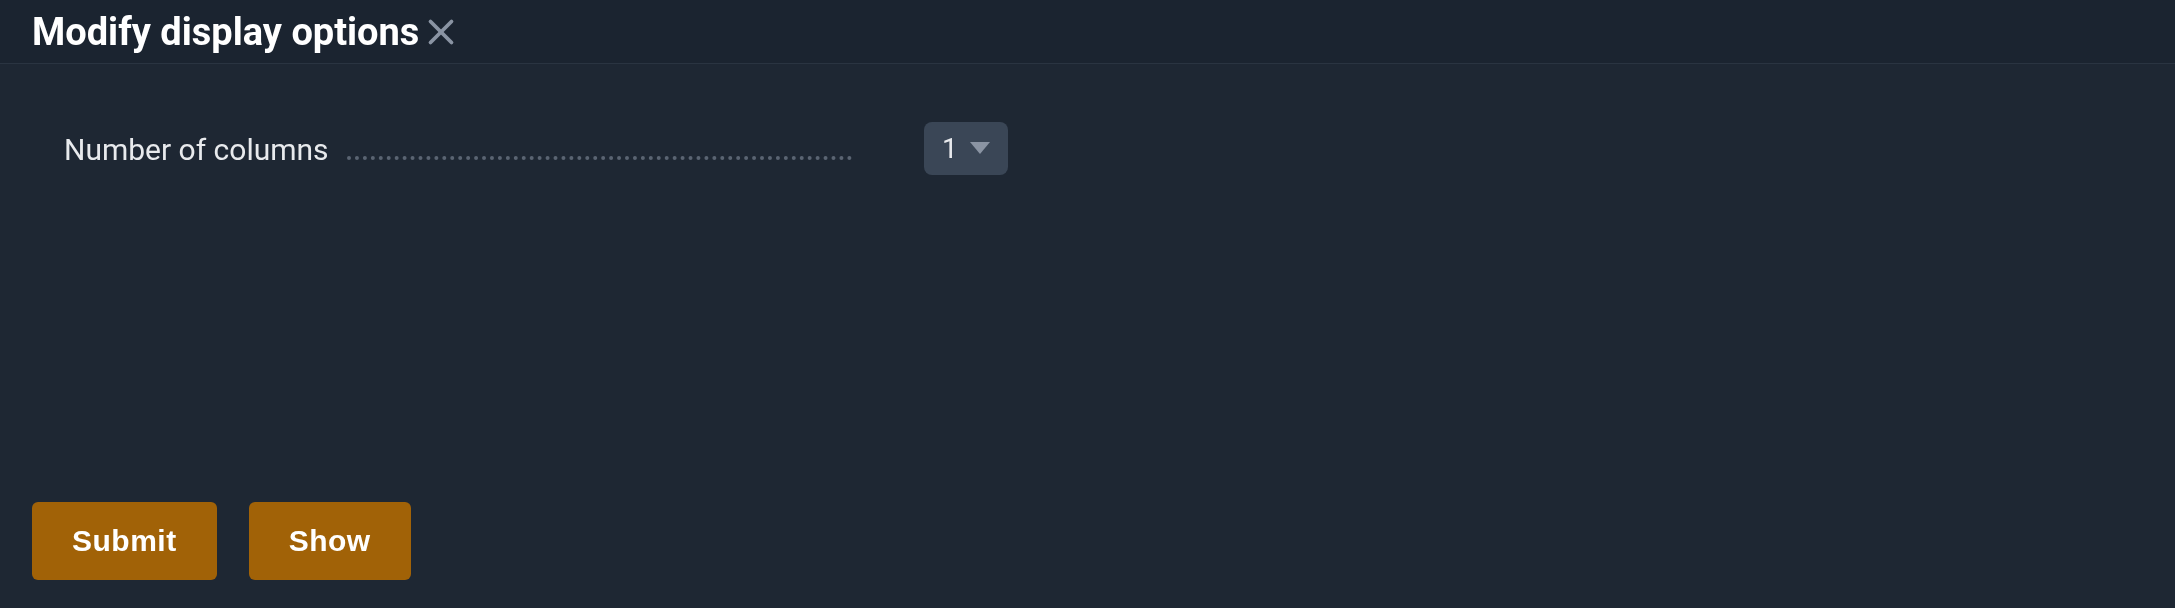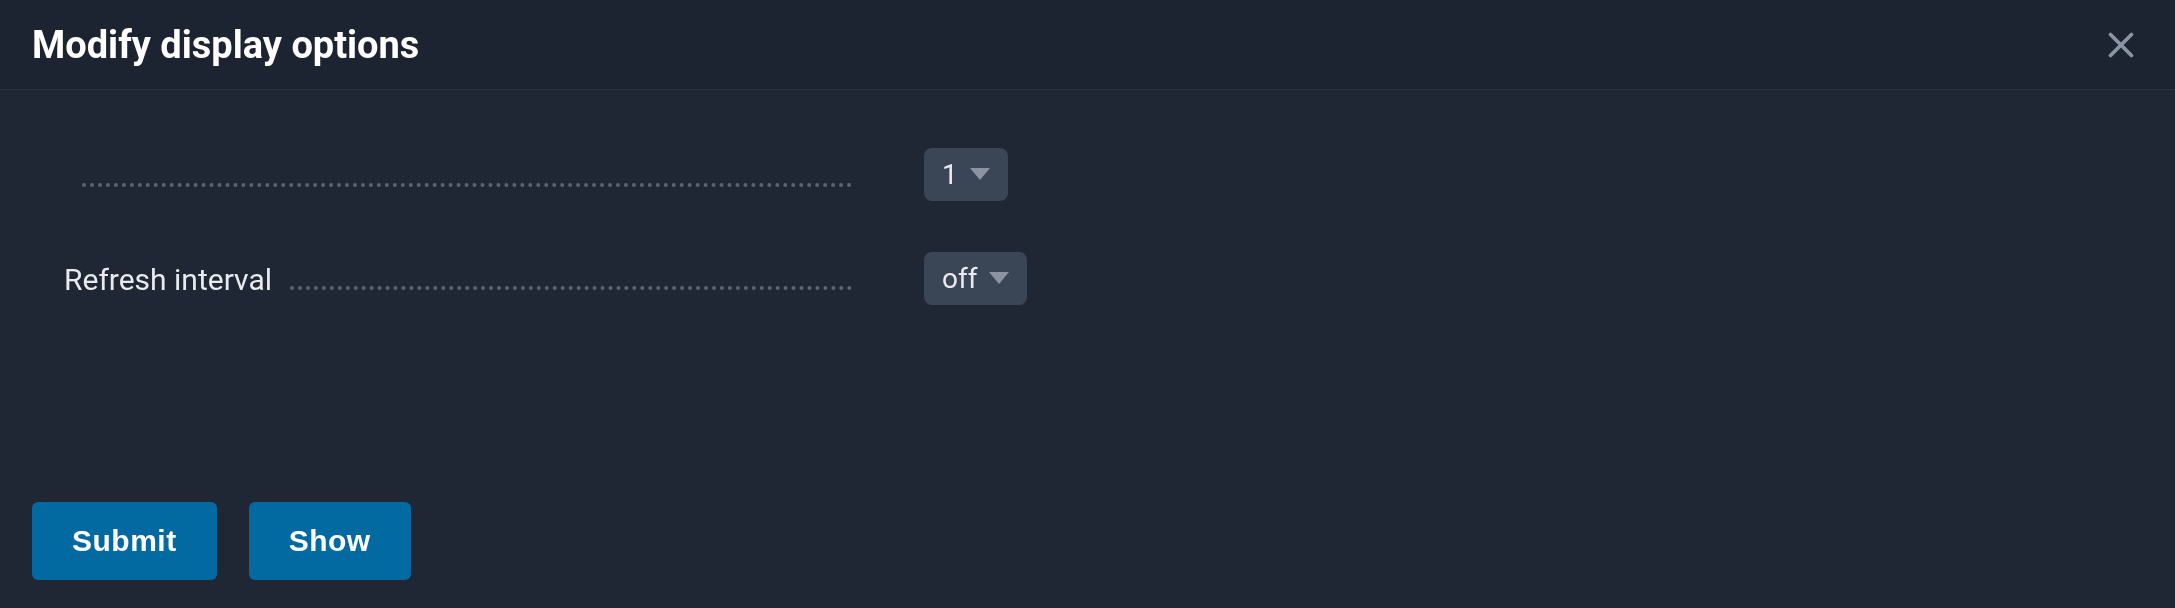--- a/index.html
+++ b/index.html
@@ -9,25 +9,25 @@
     }
     body {
       background: #1e2733;
       color: #e8eaed;
       font-family: -apple-system, BlinkMacSystemFont, "Segoe UI", Roboto, "Helvetica Neue", Arial, sans-serif;
       width: 2175px;
       height: 608px;
       overflow: hidden;
     }
     .header {
-      height: 90px;
+      height: 64px;
       padding: 0 32px;
       display: flex;
       align-items: center;
-      justify-content: space-between;
+      justify-content: flex-start;
       background: #1b2430;
       border-bottom: 1px solid #2a3441;
     }
     .header-title {
       font-size: 38px;
       font-weight: 700;
       color: #ffffff;
     }
     .close-btn {
       width: 44px;
@@ -106,21 +106,21 @@
       color: #ffffff;
     }
     .footer {
       position: absolute;
       bottom: 28px;
       left: 32px;
       display: flex;
       gap: 32px;
     }
     .btn {
-      background: #0369a1;
+      background: #a16207;
       border: none;
       border-radius: 6px;
       color: #ffffff;
       font-size: 30px;
       font-weight: 700;
       padding: 22px 40px;
       cursor: pointer;
       letter-spacing: 0.5px;
     }
   </style>
@@ -134,42 +134,31 @@
       <line x1="5" y1="5" x2="19" y2="19"></line>
       <line x1="19" y1="5" x2="5" y2="19"></line>
     </svg>
   </div>
 </div>
 
 <div class="content">
 
   <div class="form-row">
     <div class="label-wrap">
+      <span class="label-text">Number of columns</span>
       <span class="dots"></span>
     </div>
     <div class="control">
       <div class="dropdown">
         <span>1</span>
         <span class="caret-down"></span>
       </div>
     </div>
   </div>
 
-  <div class="form-row">
-    <div class="label-wrap">
-      <span class="label-text">Refresh interval</span>
-      <span class="dots"></span>
-    </div>
-    <div class="control">
-      <div class="dropdown">
-        <span>off</span>
-        <span class="caret-down"></span>
-      </div>
-    </div>
-  </div>
 
 
 </div>
 
 <div class="footer">
   <button class="btn">Submit</button>
   <button class="btn">Show</button>
 </div>
 
 </body></html>

